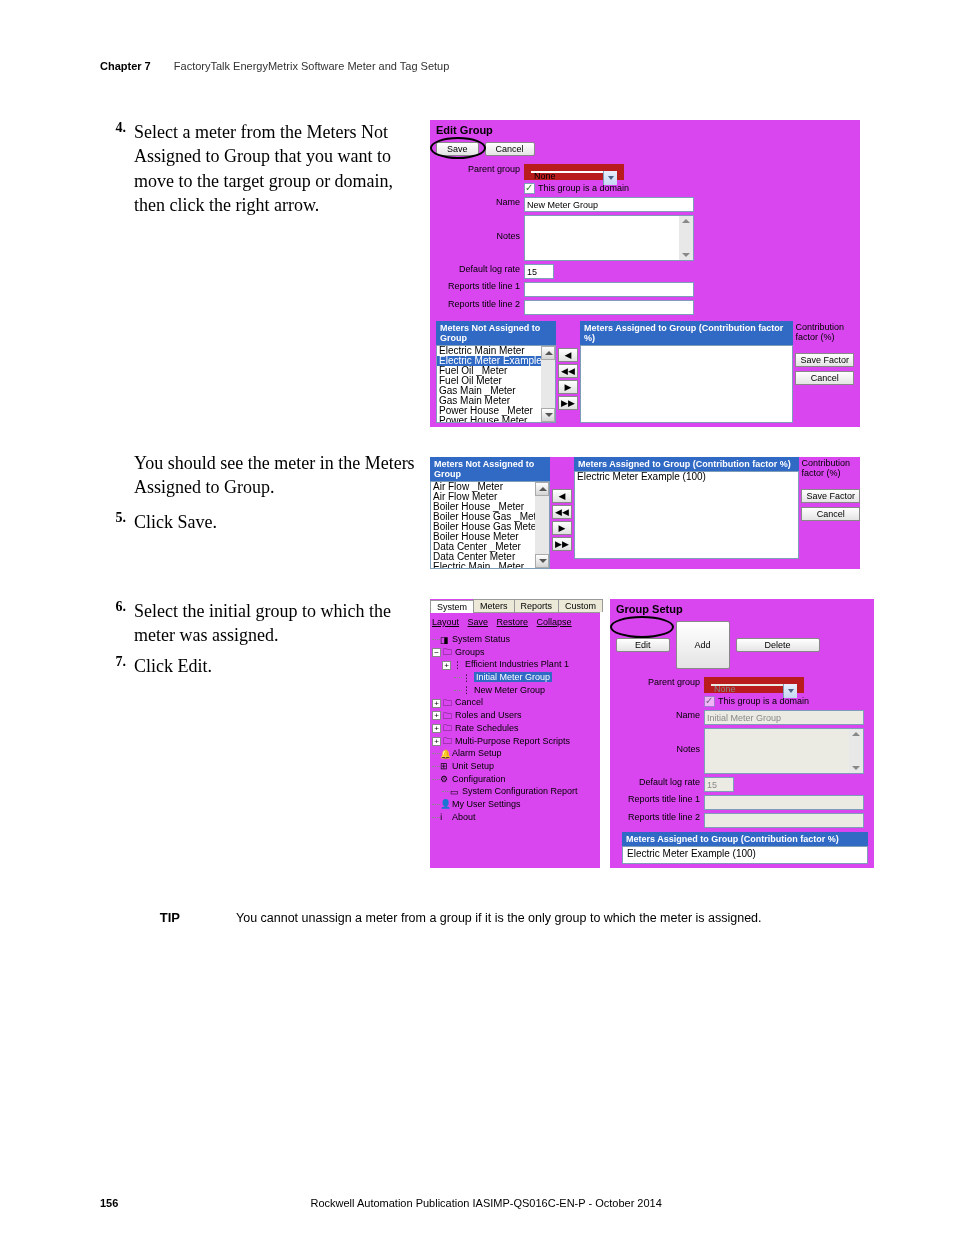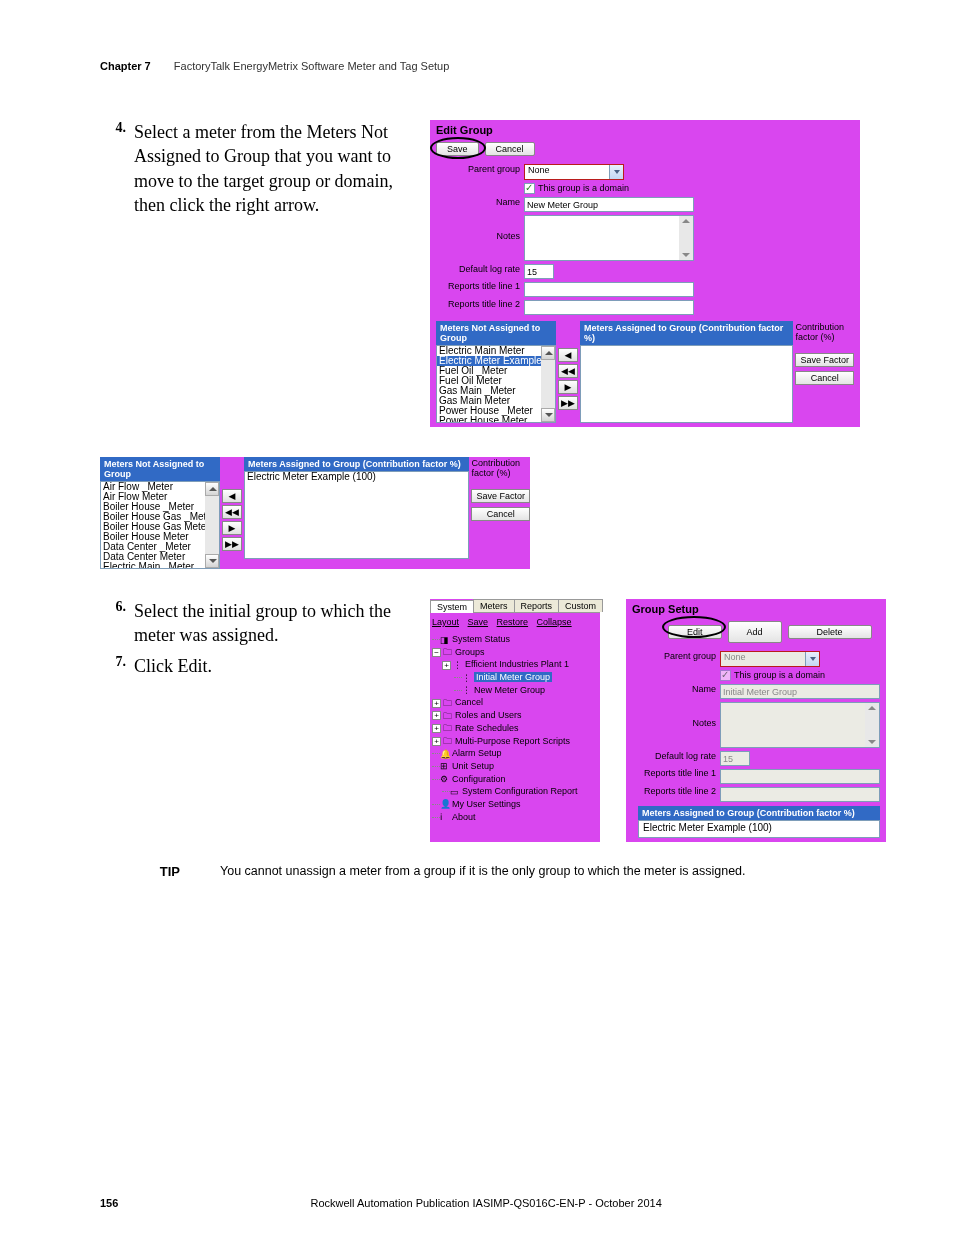--- a/index.html
+++ b/index.html
@@ -49,21 +49,21 @@
   .form-row { display: flex; align-items: flex-start; margin-bottom: 3px; }
   .form-label { width: 82px; text-align: right; font-size: 9px; padding-right: 4px; }
   .form-input {
     border: 1px solid #7e9db9;
     background: #fff;
     height: 15px;
     font-size: 9px;
     padding: 0 2px;
   }
   .form-input.disabled { background: #ebebe4; color: #888; }
-  .form-select { width: 100px; height: 16px; border: 1px solid #b91c1c; background: #fff; font-size:9px; position:relative; }
+  .form-select { width: 100px; height: 16px; border: 7px solid #b91c1c; background: #fff; font-size:9px; position:relative; }
   .sel-arrow { position:absolute; right:0; top:0; width:14px; height:14px; background:linear-gradient(#e8f0fc,#c4d7f2); border-left:1px solid #7e9db9; display:flex; align-items:center; justify-content:center; }
   .sel-arrow::after { content:""; border-left:3px solid transparent; border-right:3px solid transparent; border-top:4px solid #4a6; border-top-color:#4a6184; }
   .textarea { border: 1px solid #7e9db9; background:#fff; width: 170px; height: 46px; position:relative; }
   .ta-scroll { position:absolute; right:0; top:0; width:14px; height:100%; background:#e8e8e8; }
   .ta-scroll::before,.ta-scroll::after { content:""; position:absolute; left:3px; border-left:4px solid transparent; border-right:4px solid transparent; }
   .ta-scroll::before { top:3px; border-bottom:4px solid #888; }
   .ta-scroll::after { bottom:3px; border-top:4px solid #888; }
   .list-panel { display: flex; gap: 2px; margin-top: 6px; }
   .list-header {
     background: #316ac5;
@@ -98,21 +98,21 @@
   .nav-links { font-size:9px; padding:4px 2px; }
   .nav-links span { text-decoration:underline; color:#000; margin-right:6px; }
   .tree { font-size:9px; line-height:1.35; padding:2px; }
   .tree-row { white-space:nowrap; }
   .tree-indent1 { padding-left:10px; }
   .tree-indent2 { padding-left:22px; }
   .tree-sel { background:#316ac5; color:#fff; padding:0 2px; }
   .exp { display:inline-block; width:9px; height:9px; border:1px solid #888; text-align:center; line-height:7px; font-size:8px; margin-right:2px; vertical-align:middle; background:#fff; }
   .ticon { display:inline-block; width:10px; font-size:9px; margin-right:2px; vertical-align:middle; }
 
-  .tip-row { display:flex; margin-top:22px; align-items:flex-start; gap:40px; }
+  .tip-row { display:flex; margin-top:42px; align-items:center; gap:56px; }
   .tip-label { font-family: Arial, sans-serif; font-weight:bold; font-size:13px; width:80px; text-align:right; }
   .tip-text { font-family: Arial, sans-serif; font-size:12.5px; }
 
   .footer { position:absolute; bottom:26px; left:0; width:100%; display:flex; justify-content:space-between; padding:0 100px; font-size:11px; font-family: Arial, sans-serif; gap: 8px; }
   .footer .pg { font-weight:bold; }
   .chk { display:inline-block; width:11px; height:11px; border:1px solid #7e9db9; background:#fff; vertical-align:middle; margin-right:3px; position:relative; }
   .chk.on::after { content:"✓"; position:absolute; left:0; top:-2px; font-size:10px; color:#2a7e2a; }
   .dotted { display:inline-block; width:8px; border-bottom:1px dotted #888; vertical-align:middle; }
 </style>
 </head>
@@ -209,20 +209,27 @@
             </div>
             <div class="small-btn">Save Factor</div>
             <div class="small-btn">Cancel</div>
           </div>
         </div>
       </div>
     </div>
   </div>
 
   <div class="two-col" style="margin-top:24px;">
+    <div class="left-col">
+      <div class="step-text" style="margin-left:34px; margin-bottom:10px;">You should see the meter in the Meters Assigned to Group.</div>
+      <div class="step-row">
+        <div class="step-num">5.</div>
+        <div class="step-text">Click Save.</div>
+      </div>
+    </div>
     <div class="right-col">
       <div class="screenshot" style="width:430px; border:none; padding:0;">
         <div class="list-panel">
           <div style="width:120px;">
             <div class="list-header">Meters Not Assigned to Group</div>
             <div class="list-box" style="height:88px;">
               <div class="list-item">Air Flow _Meter</div>
               <div class="list-item">Air Flow Meter</div>
               <div class="list-item">Boiler House _Meter</div>
               <div class="list-item">Boiler House Gas _Meter</div>
@@ -266,21 +273,21 @@
     <div class="left-col">
       <div class="step-row">
         <div class="step-num">6.</div>
         <div class="step-text">Select the initial group to which the meter was assigned.</div>
       </div>
       <div class="step-row">
         <div class="step-num">7.</div>
         <div class="step-text">Click Edit.</div>
       </div>
     </div>
-    <div class="right-col" style="display:flex; gap:26px;">
+    <div class="right-col" style="display:flex; gap:10px;">
 
       <div class="screenshot" style="width:170px; padding:0; border:none;">
         <div class="nav-tabs">
           <div class="nav-tab active">System</div>
           <div class="nav-tab">Meters</div>
           <div class="nav-tab">Reports</div>
           <div class="nav-tab">Custom</div>
         </div>
         <div class="nav-links">
           <span>Layout</span>
@@ -302,23 +309,23 @@
           <div class="tree-row"><span class="dotted"></span><span class="ticon">⊞</span><span>Unit Setup</span></div>
           <div class="tree-row"><span class="dotted"></span><span class="ticon">⚙</span><span>Configuration</span></div>
           <div class="tree-row tree-indent1"><span class="dotted"></span><span class="ticon">▭</span><span>System Configuration Report</span></div>
           <div class="tree-row"><span class="dotted"></span><span class="ticon">👤</span><span>My User Settings</span></div>
           <div class="tree-row"><span class="dotted"></span><span class="ticon">ℹ</span><span>About</span></div>
         </div>
       </div>
 
       <div class="screenshot" style="flex:1; border:none;">
         <div class="ss-title">Group Setup</div>
-        <div class="ss-btnrow" style="position:relative;margin-left:36px;">
+        <div class="ss-btnrow" style="position:relative;">
           <span class="ss-btn" style="padding:1px 18px;">Edit</span>
-          <span class="ss-btn" style="padding:5px 18px;">Add</span>
+          <span class="ss-btn" style="padding:18px 18px;">Add</span>
           <span class="ss-btn" style="padding:1px 28px;">Delete</span>
           <div class="circle-annot" style="left:-6px; top:-5px; width:64px; height:22px;"></div>
         </div>
         <div style="padding-left:6px;">
           <div class="form-row">
             <div class="form-label">Parent group</div>
             <div class="form-select" style="background:#ebebe4;"><span style="padding-left:3px; color:#888;">None</span><span class="sel-arrow"></span></div>
           </div>
           <div class="form-row">
             <div class="form-label"></div>

